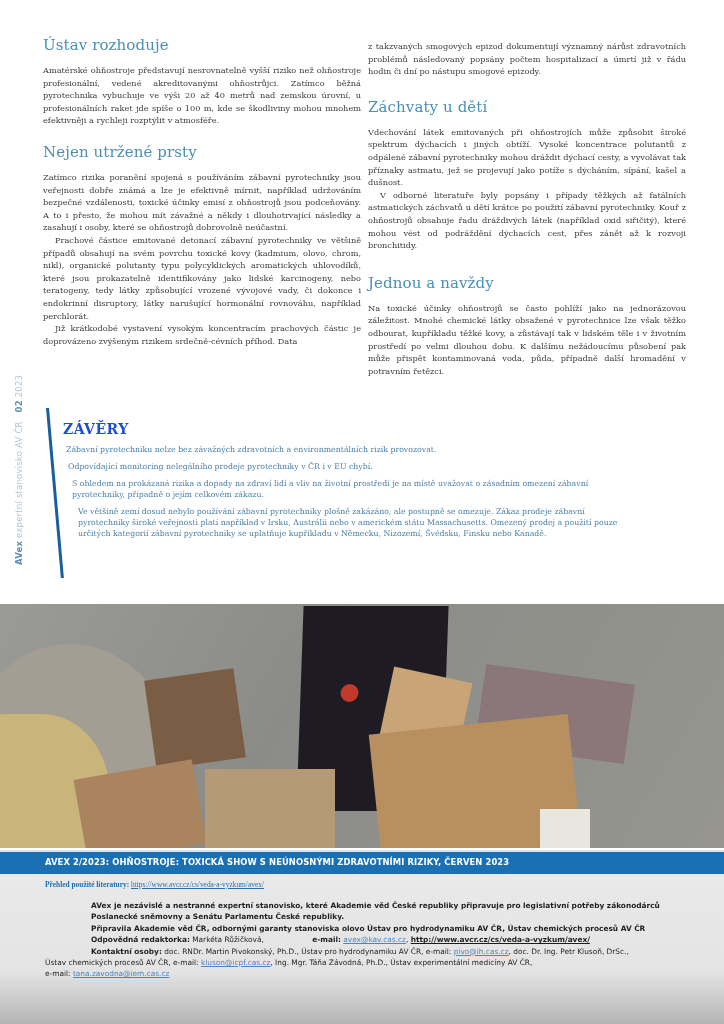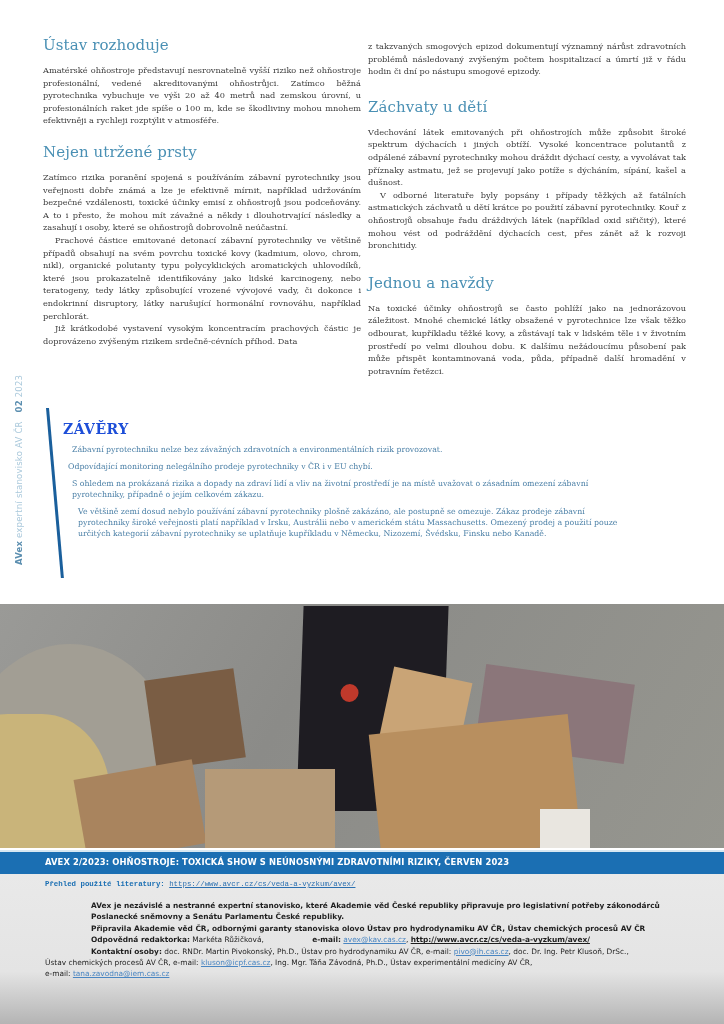--- a/index.html
+++ b/index.html
@@ -73,21 +73,21 @@
     position: absolute; left: 45px; top: 5px;
     font-family: "DejaVu Sans", sans-serif; font-size: 8.4px; font-weight: bold;
     color: #ffffff; letter-spacing: 0.1px; white-space: nowrap; text-align: right;
   }
   .footer {
     position: absolute; left: 0; top: 874px; width: 724px; height: 150px;
     background: linear-gradient(180deg,#e9e9e9 0%,#e4e4e4 65%,#b4b4b4 100%);
   }
   .footer .refs {
     position: absolute; left: 45px; top: 6px;
-    font-family: Liberation Mono, monospace; font-size: 7.4px; color: #3a3a3a; white-space: nowrap;
+    font-family: Liberation Serif, serif; font-size: 7.4px; color: #3a3a3a; white-space: nowrap;
   }
   .footer .refs b { color: #1b6fb3; }
   .footer a, .footer .link { color: #2a6fb0; text-decoration: underline; }
   .footer .info {
     position: absolute; left: 45px; top: 26px; width: 640px;
     font-family: "DejaVu Sans", sans-serif; font-size: 7.4px; line-height: 11.4px; color: #1e1e1e;
   }
   .footer .info .b { font-weight: bold; margin-left: 46px; }
   .footer .info .lnk { color: #4a86c2; text-decoration: underline; }
   .footer .info .blk { color: #1e1e1e; text-decoration: underline; font-weight: bold; }
@@ -99,41 +99,41 @@
   <h2 class="sec">Ústav rozhoduje</h2>
   <p class="body">Amatérské ohňostroje představují nesrovnatelně vyšší riziko než ohňostroje profesionální, vedené akreditovanými ohňostrůjci. Zatímco běžná pyrotechnika vybuchuje ve výši 20 až 40 metrů nad zemskou úrovní, u profesionálních raket jde spíše o 100 m, kde se škodliviny mohou mnohem efektivněji a rychleji rozptýlit v atmosféře.</p>
   <div class="gap"></div>
   <h2 class="sec">Nejen utržené prsty</h2>
   <p class="body">Zatímco rizika poranění spojená s používáním zábavní pyrotechniky jsou veřejnosti dobře známá a lze je efektivně mírnit, například udržováním bezpečné vzdálenosti, toxické účinky emisí z ohňostrojů jsou podceňovány. A to i přesto, že mohou mít závažné a někdy i dlouhotrvající následky a zasahují i osoby, které se ohňostrojů dobrovolně neúčastní.</p>
   <p class="body indent">Prachové částice emitované detonací zábavní pyrotechniky ve většině případů obsahují na svém povrchu toxické kovy (kadmium, olovo, chrom, nikl), organické polutanty typu polycyklických aromatických uhlovodíků, které jsou prokazatelně identifikovány jako lidské karcinogeny, nebo teratogeny, tedy látky způsobující vrozené vývojové vady, či dokonce i endokrinní disruptory, látky narušující hormonální rovnováhu, například perchlorát.</p>
   <p class="body indent">Již krátkodobé vystavení vysokým koncentracím prachových částic je doprovázeno zvýšeným rizikem srdečně-cévních příhod. Data</p>
 </div>
 
 <div class="col col-right">
-  <p class="body">z takzvaných smogových epizod dokumentují významný nárůst zdravotních problémů následovaný zvýšeným počtem hospitalizací a úmrtí již v řádu hodin či dní po nástupu smogové epizody.</p>
+  <p class="body">z takzvaných smogových epizod dokumentují významný nárůst zdravotních problémů následovaný popsány počtem hospitalizací a úmrtí již v řádu hodin či dní po nástupu smogové epizody.</p>
   <div class="gap" style="height:20px"></div>
   <h2 class="sec">Záchvaty u dětí</h2>
   <p class="body">Vdechování látek emitovaných při ohňostrojích může způsobit široké spektrum dýchacích i jiných obtíží. Vysoké koncentrace polutantů z odpálené zábavní pyrotechniky mohou dráždit dýchací cesty, a vyvolávat tak příznaky astmatu, jež se projevují jako potíže s dýcháním, sípání, kašel a dušnost.</p>
   <p class="body indent">V odborné literatuře byly popsány i případy těžkých až fatálních astmatických záchvatů u dětí krátce po použití zábavní pyrotechniky. Kouř z ohňostrojů obsahuje řadu dráždivých látek (například oxid siřičitý), které mohou vést od podráždění dýchacích cest, přes zánět až k rozvoji bronchitidy.</p>
   <div class="gap" style="height:22px"></div>
   <h2 class="sec">Jednou a navždy</h2>
   <p class="body">Na toxické účinky ohňostrojů se často pohlíží jako na jednorázovou záležitost. Mnohé chemické látky obsažené v pyrotechnice lze však těžko odbourat, kupříkladu těžké kovy, a zůstávají tak v lidském těle i v životním prostředí po velmi dlouhou dobu. K dalšímu nežádoucímu působení pak může přispět kontaminovaná voda, půda, případně další hromadění v potravním řetězci.</p>
 </div>
 
 <div class="side-label">
   <b>AVex</b>
   <span>expertní stanovisko AV ČR</span>
   <span class="num">02</span>
   <span>2023</span>
 </div>
 
 <div class="conc-line"></div>
 <div class="conc-title">ZÁVĚRY</div>
 <div class="conc-list">
-  <div class="conc-item" style="margin-left:6px">Zábavní pyrotechniku nelze bez závažných zdravotních a environmentálních rizik provozovat.</div>
+  <div class="conc-item" style="margin-left:0">Zábavní pyrotechniku nelze bez závažných zdravotních a environmentálních rizik provozovat.</div>
   <div class="conc-item" style="margin-left:2px">Odpovídající monitoring nelegálního prodeje pyrotechniky v ČR i v EU chybí.</div>
   <div class="conc-item" style="margin-left:6px; width:560px">S ohledem na prokázaná rizika a dopady na zdraví lidí a vliv na životní prostředí je na místě uvažovat o zásadním omezení zábavní pyrotechniky, případně o jejím celkovém zákazu.</div>
   <div class="conc-item" style="margin-left:12px; width:560px">Ve většině zemí dosud nebylo používání zábavní pyrotechniky plošně zakázáno, ale postupně se omezuje. Zákaz prodeje zábavní pyrotechniky široké veřejnosti platí například v Irsku, Austrálii nebo v americkém státu Massachusetts. Omezený prodej a použití pouze určitých kategorií zábavní pyrotechniky se uplatňuje kupříkladu v Německu, Nizozemí, Švédsku, Finsku nebo Kanadě.</div>
 </div>
 
 <div class="photo">
   <div class="pave"></div>
   <div class="curb"></div>
   <div class="yellow"></div>
   <div class="right-debris"></div>

